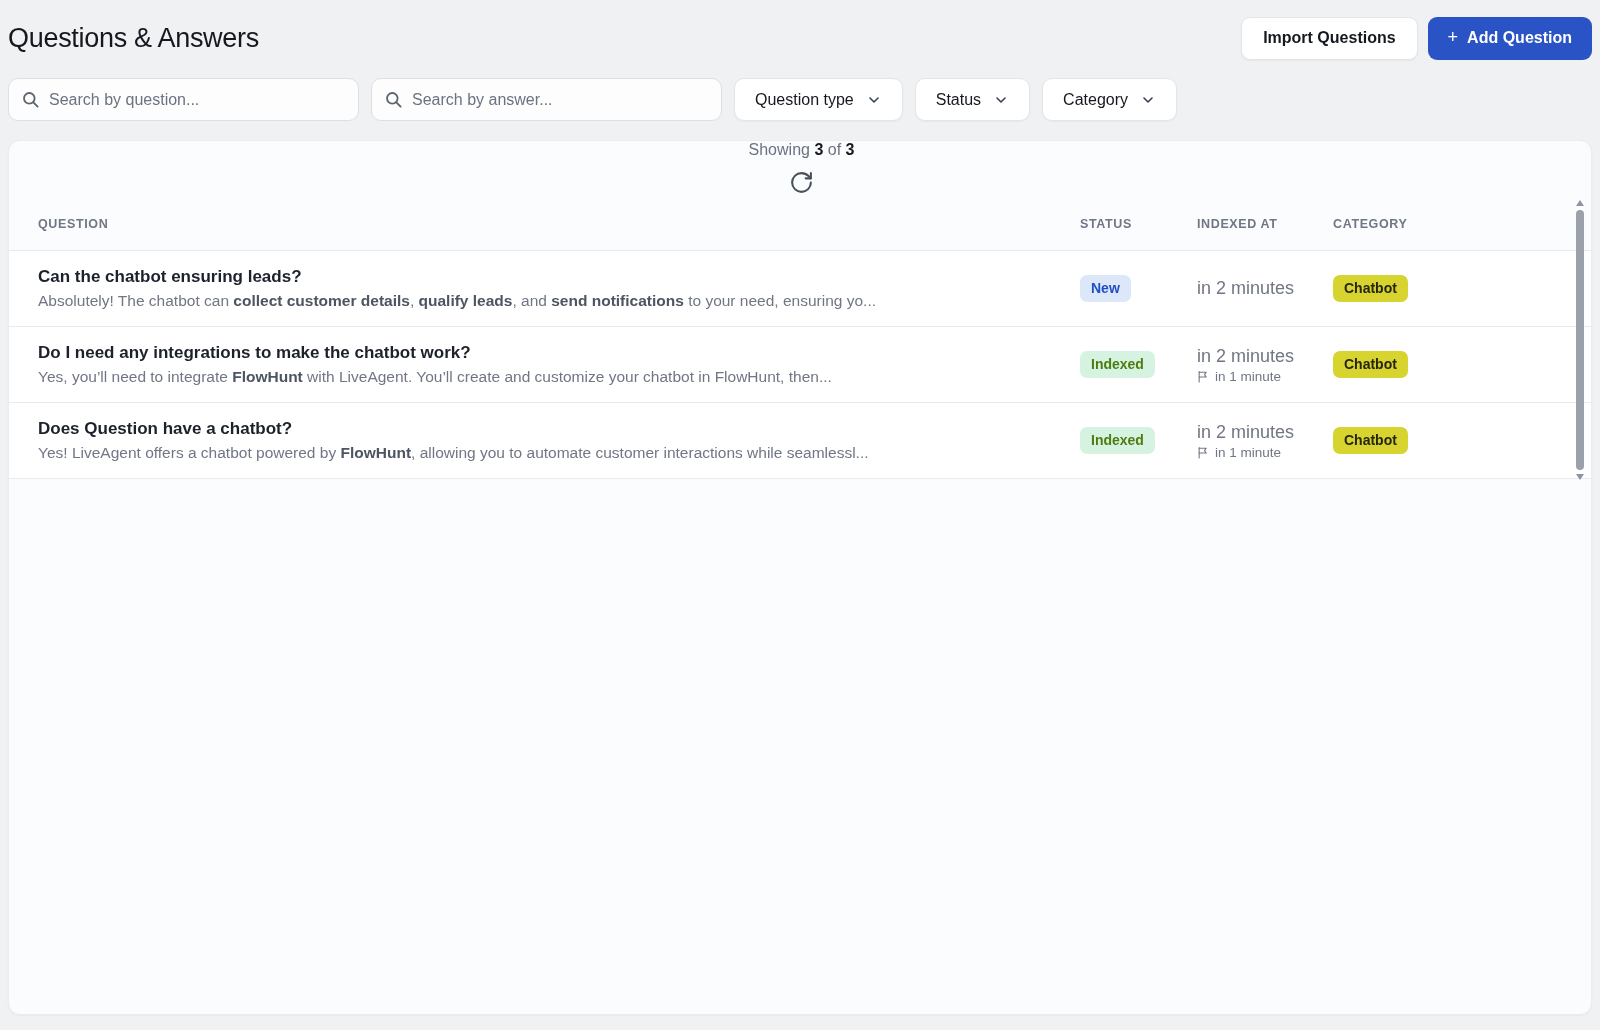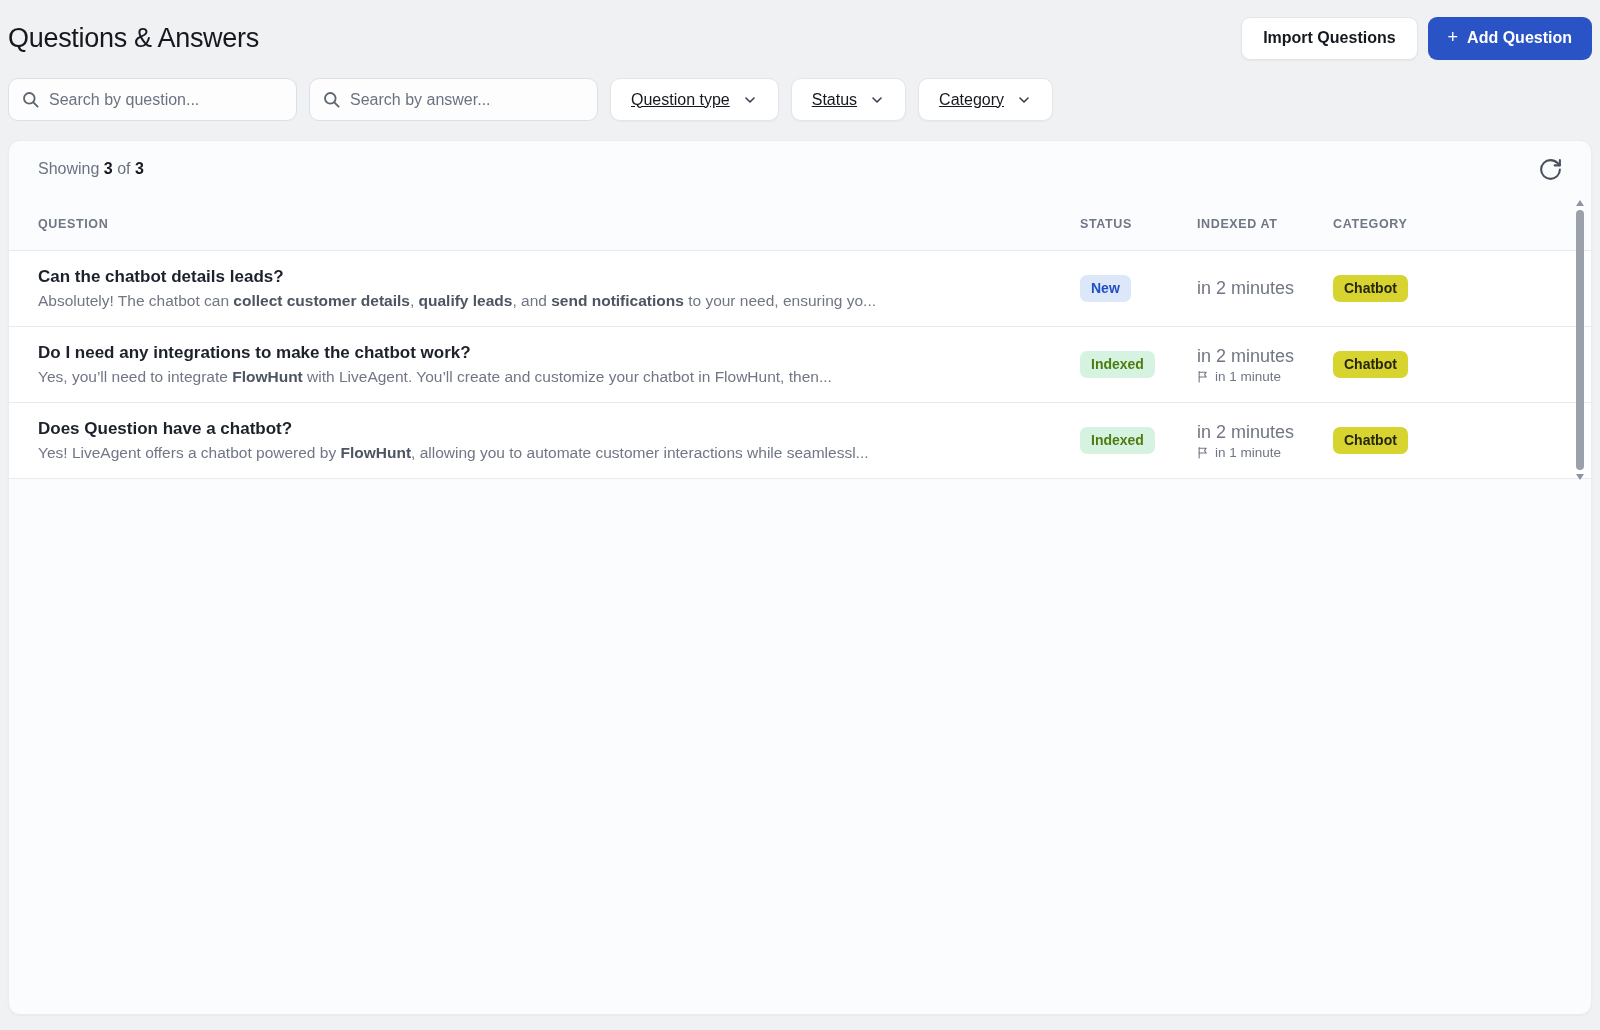--- a/index.html
+++ b/index.html
@@ -30,51 +30,51 @@
     box-shadow:0 1px 2px rgba(16,24,40,.05);
   }
   .btn-primary {
     background:#2a54c6; color:#ffffff; border:none; padding:0 20px; gap:9px;
   }
   .btn-primary .plus { font-size:18px; font-weight:400; line-height:1; position:relative; top:-1px; }
 
   
   .filters { display:flex; gap:12px; align-items:center; margin-top:8px; }
   .search-box {
-    height:43px; width:289px; background:#fdfdfe; border:1px solid #dcdfe4;
+    height:43px; width:351px; background:#fdfdfe; border:1px solid #dcdfe4;
     border-radius:10px; display:flex; align-items:center; padding:0 12px; gap:9px;
   }
   .search-box svg { flex:0 0 auto; }
   .search-box input {
     border:none; outline:none; background:transparent; width:100%;
     font-size:16px; color:#374151; font-family:"Liberation Sans", sans-serif;
   }
   .search-box input::placeholder { color:#6b7280; }
   .dropdown {
     height:43px; background:#ffffff; border:1px solid #e3e5e9; border-radius:10px;
     display:inline-flex; align-items:center; gap:12px; padding:0 20px;
     font-size:16px; font-weight:500; color:#15181e; cursor:pointer;
     box-shadow:0 1px 2px rgba(16,24,40,.04);
-    text-decoration:underline;
   }
 
   
   .card {
     margin-top:19px;
     background:#fbfcfd;
     border:1px solid #ececf0;
     border-radius:12px;
     height:875px;
     box-shadow:0 1px 2px rgba(16,24,40,.04);
     overflow:hidden;
     position:relative;
   }
   .card-toolbar {
     height:56px; display:flex; align-items:center; justify-content:space-between;
     padding:0 26px 0 29px;
+    flex-direction:column;
   }
   .showing { font-size:16px; color:#6b7280; }
   .showing b { color:#15181e; font-weight:700; }
   .refresh-btn { background:none; border:none; cursor:pointer; display:flex; padding:2px; }
 
   .table-viewport { position:relative; }
   .thead {
     display:flex; align-items:center; height:54px;
     padding-left:29px; padding-right:60px;
     border-bottom:1px solid #e9eaee;
@@ -194,21 +194,21 @@
   <div class="table-viewport">
     <div class="thead">
       <span class="th col-q">QUESTION</span>
       <span class="th col-s">STATUS</span>
       <span class="th col-i">INDEXED AT</span>
       <span class="th col-c">CATEGORY</span>
     </div>
     <div id="table-body">
         <div class="row">
           <div class="col-q">
-            <div class="q-title">Can the chatbot details leads?</div>
+            <div class="q-title">Can the chatbot ensuring leads?</div>
             <div class="q-answer"><span>Absolutely! The chatbot can </span><b>collect customer details</b><span>, </span><b>qualify leads</b><span>, and </span><b>send notifications</b><span> to your need, ensuring yo...</span></div>
           </div>
           <div class="col-s"><span class="badge badge-new">New</span></div>
           <div class="col-i">
             <div class="idx-primary">in 2 minutes</div>
           </div>
           <div class="col-c"><span class="badge badge-category">Chatbot</span></div>
         </div>
         <div class="row">
           <div class="col-q">

